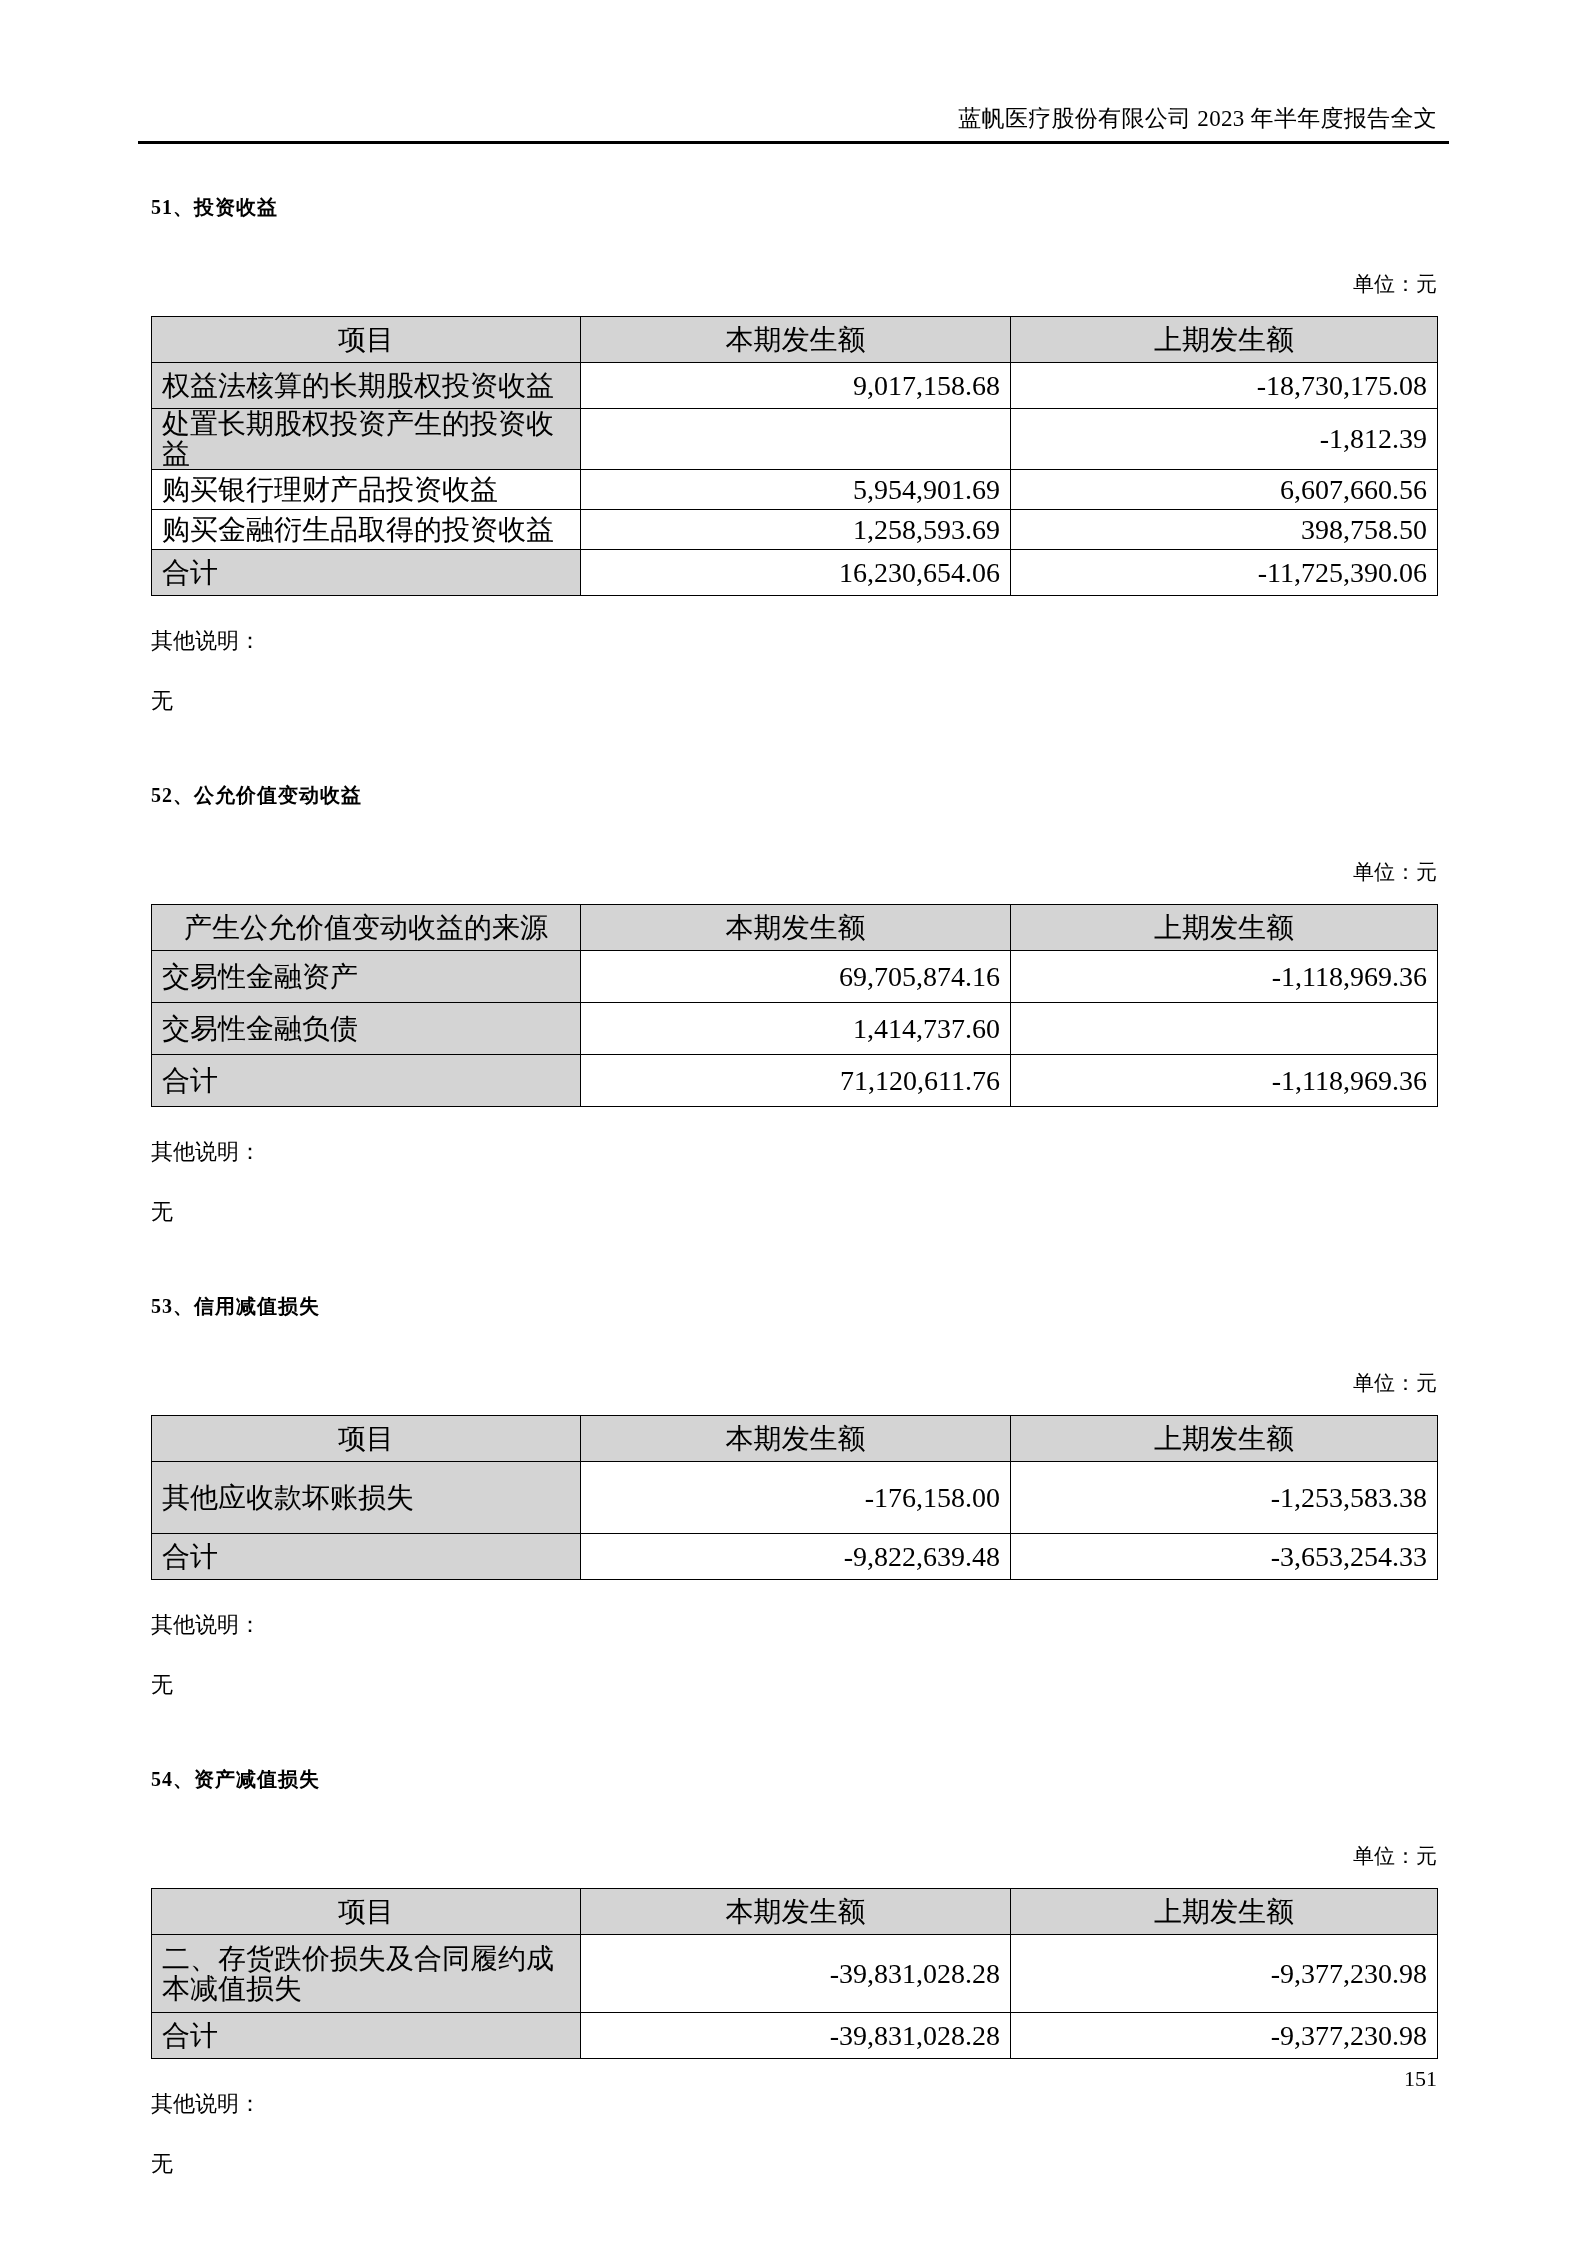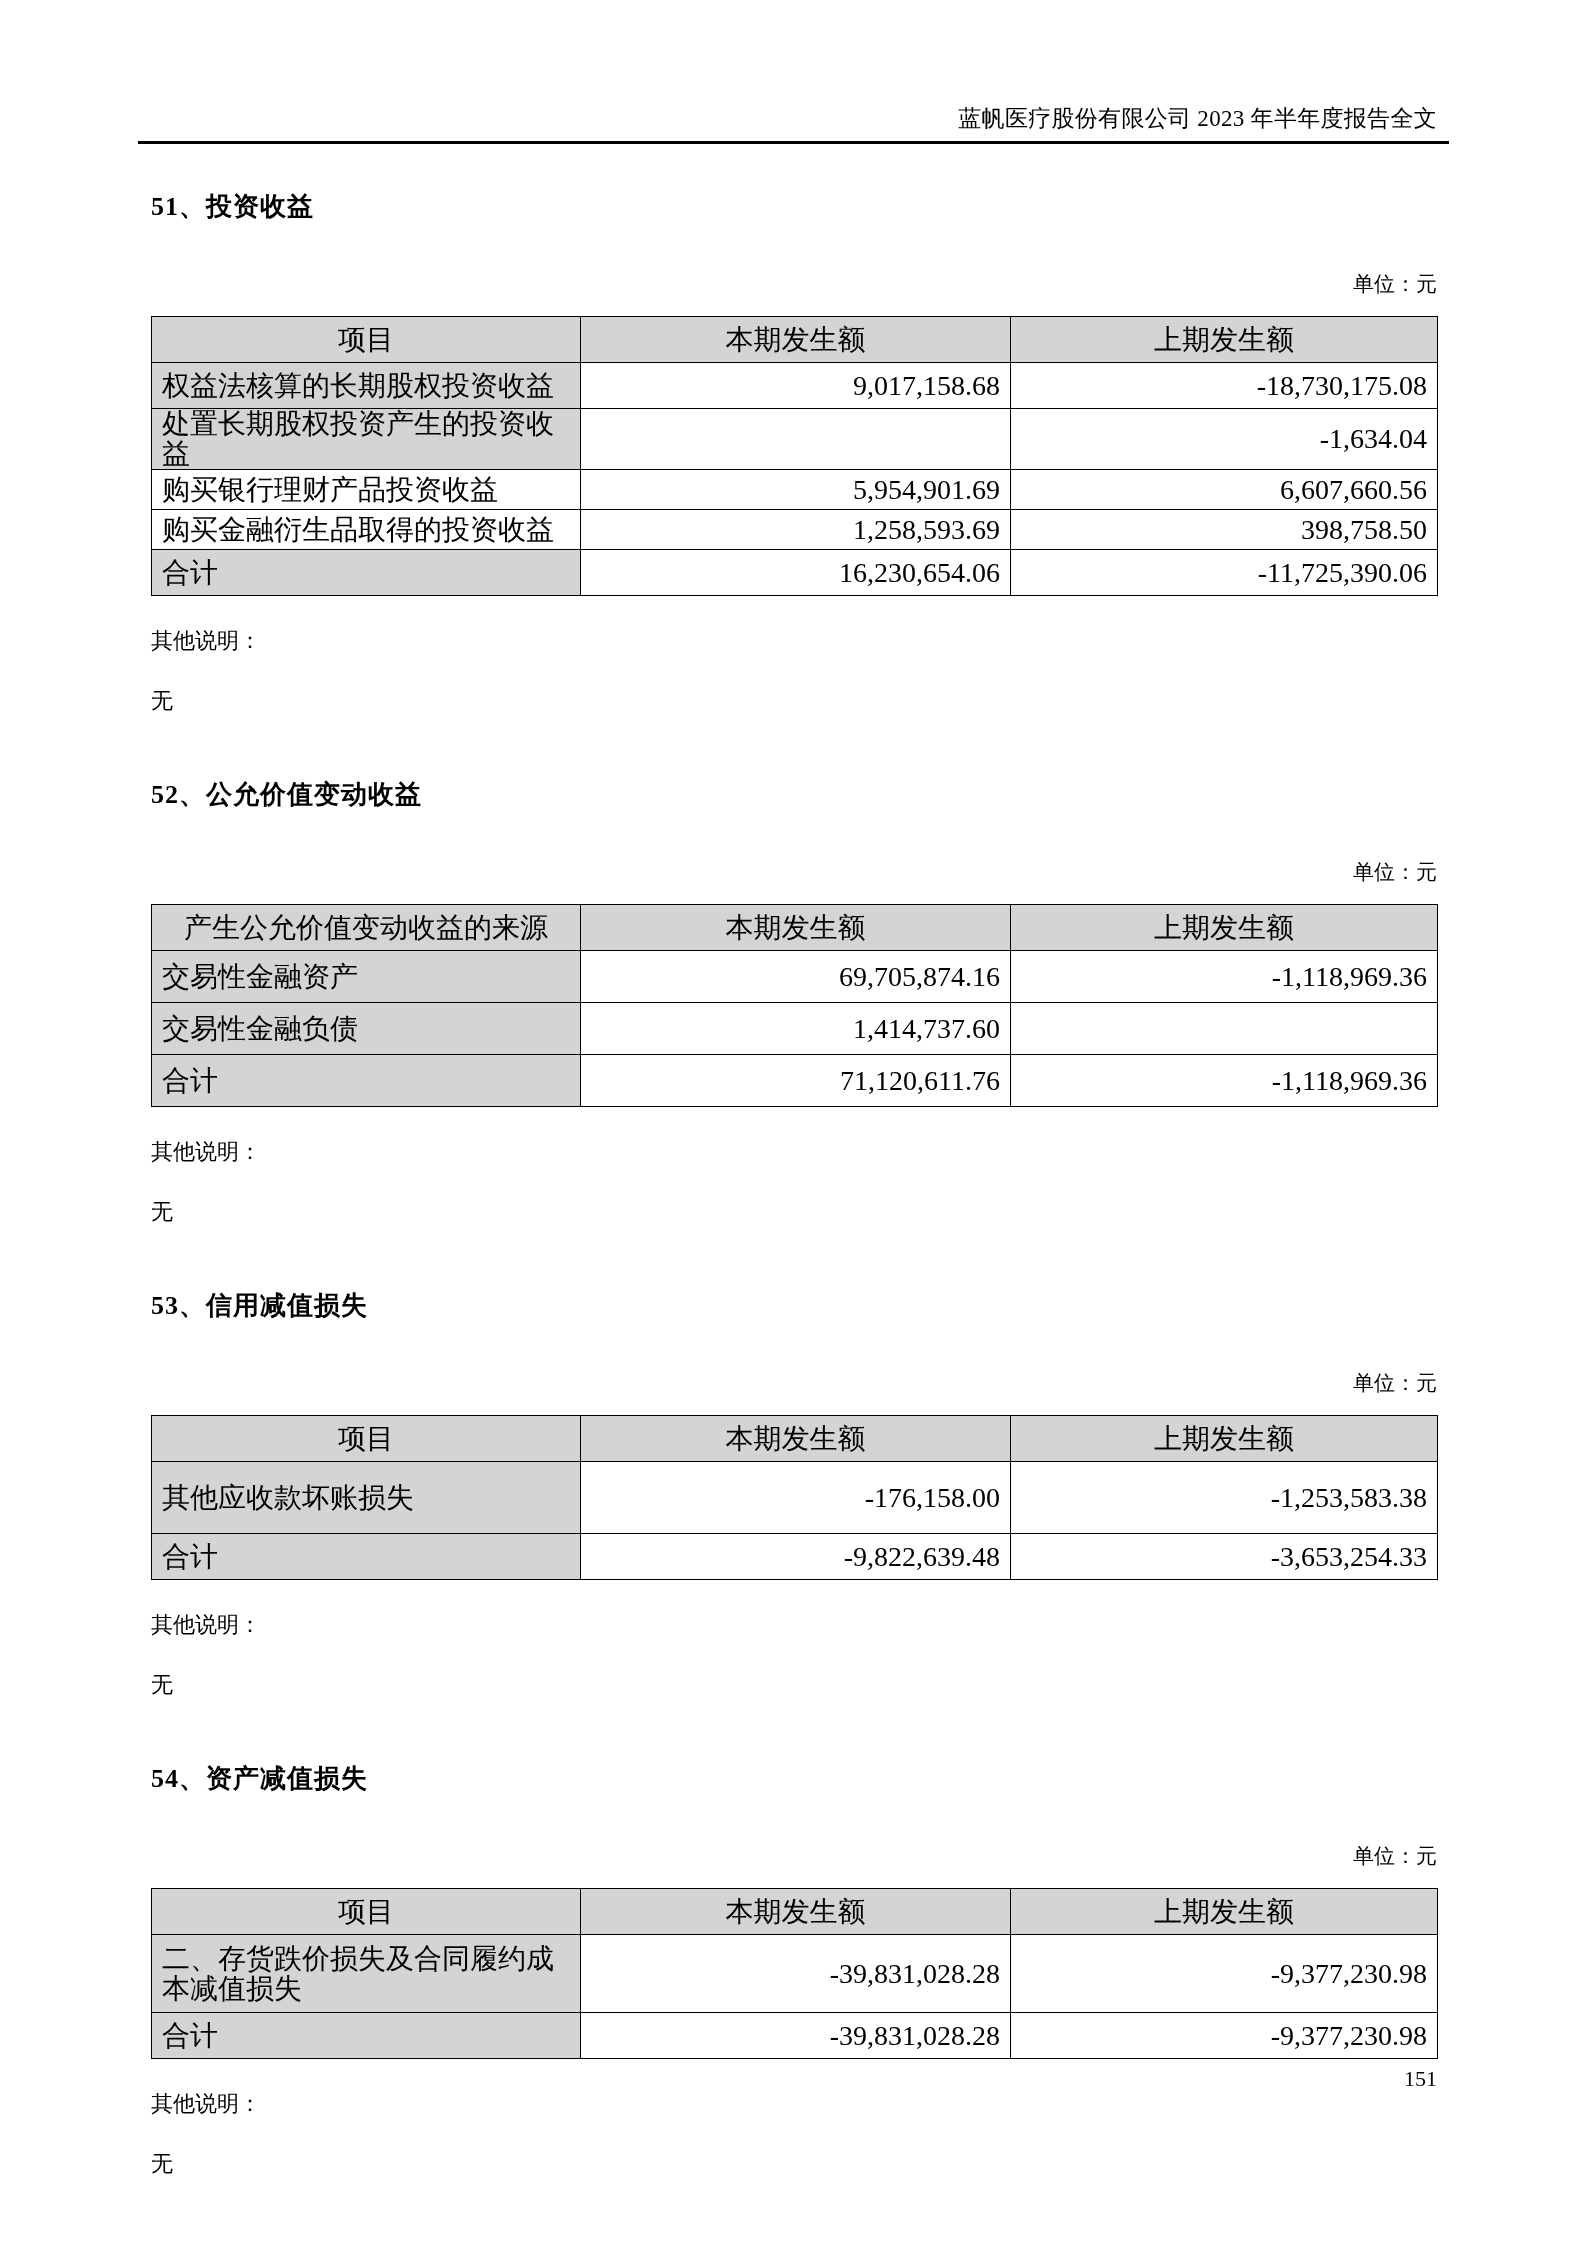--- a/index.html
+++ b/index.html
@@ -45,21 +45,21 @@
     left: 138px;
     top: 141px;
     width: 1311px;
     height: 3px;
     background: #000000;
   }
 
   
   .section-title {
     font-weight: bold;
-    font-size: 26px;
+    font-size: 20px;
     line-height: 34px;
     letter-spacing: 1px;
     white-space: nowrap;
   }
 
   
   .unit-note {
     text-align: right;
     font-size: 21px;
     line-height: 28px;
@@ -164,21 +164,21 @@
       </thead>
       <tbody>
         <tr class="shade h46">
           <td class="lbl">权益法核算的长期股权投资收益</td>
           <td class="num">9,017,158.68</td>
           <td class="num">-18,730,175.08</td>
         </tr>
         <tr class="shade h46">
           <td class="lbl">处置长期股权投资产生的投资收益</td>
           <td class="num"></td>
-          <td class="num">-1,634.04</td>
+          <td class="num">-1,812.39</td>
         </tr>
         <tr class="plain h40">
           <td class="lbl">购买银行理财产品投资收益</td>
           <td class="num">5,954,901.69</td>
           <td class="num">6,607,660.56</td>
         </tr>
         <tr class="plain h40">
           <td class="lbl">购买金融衍生品取得的投资收益</td>
           <td class="num">1,258,593.69</td>
           <td class="num">398,758.50</td>

